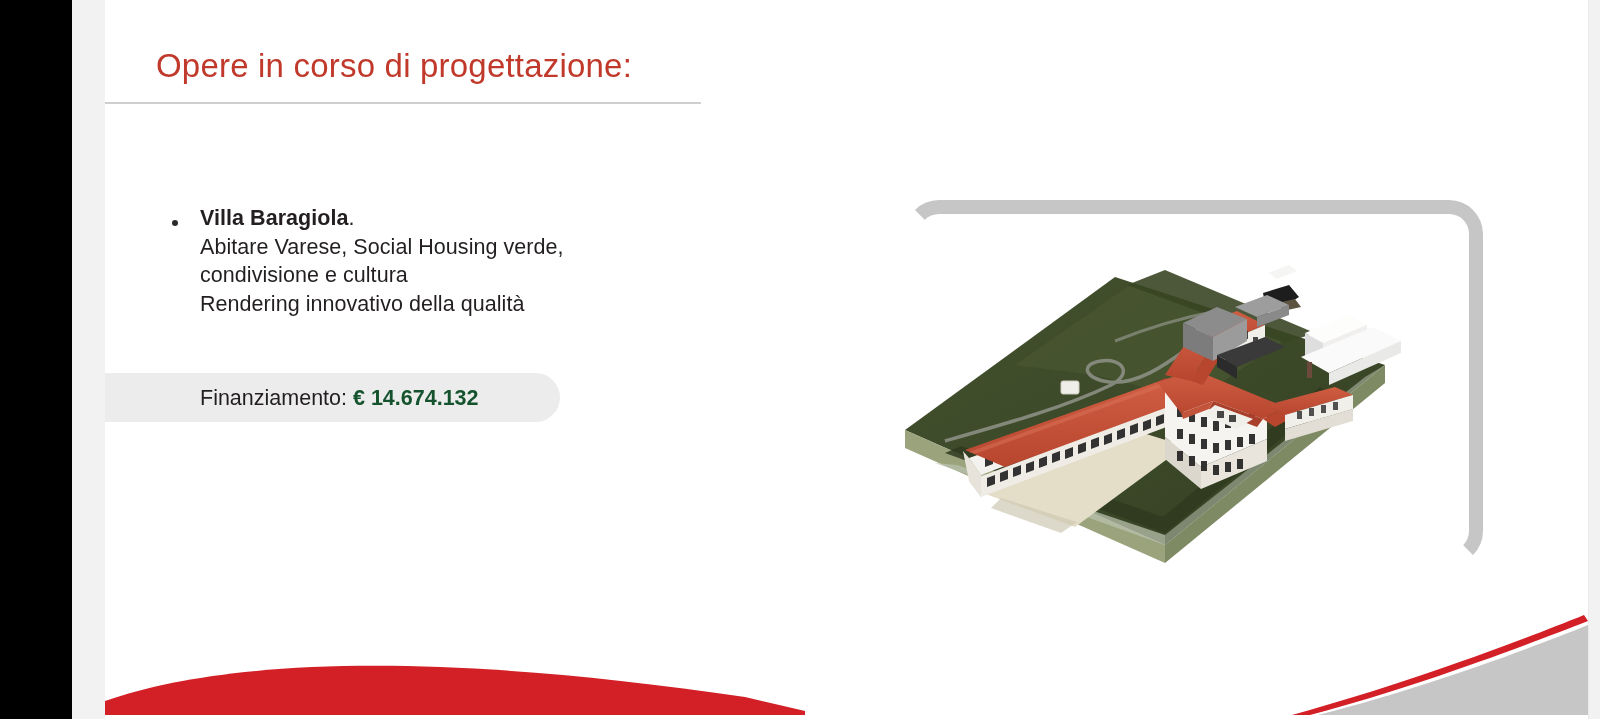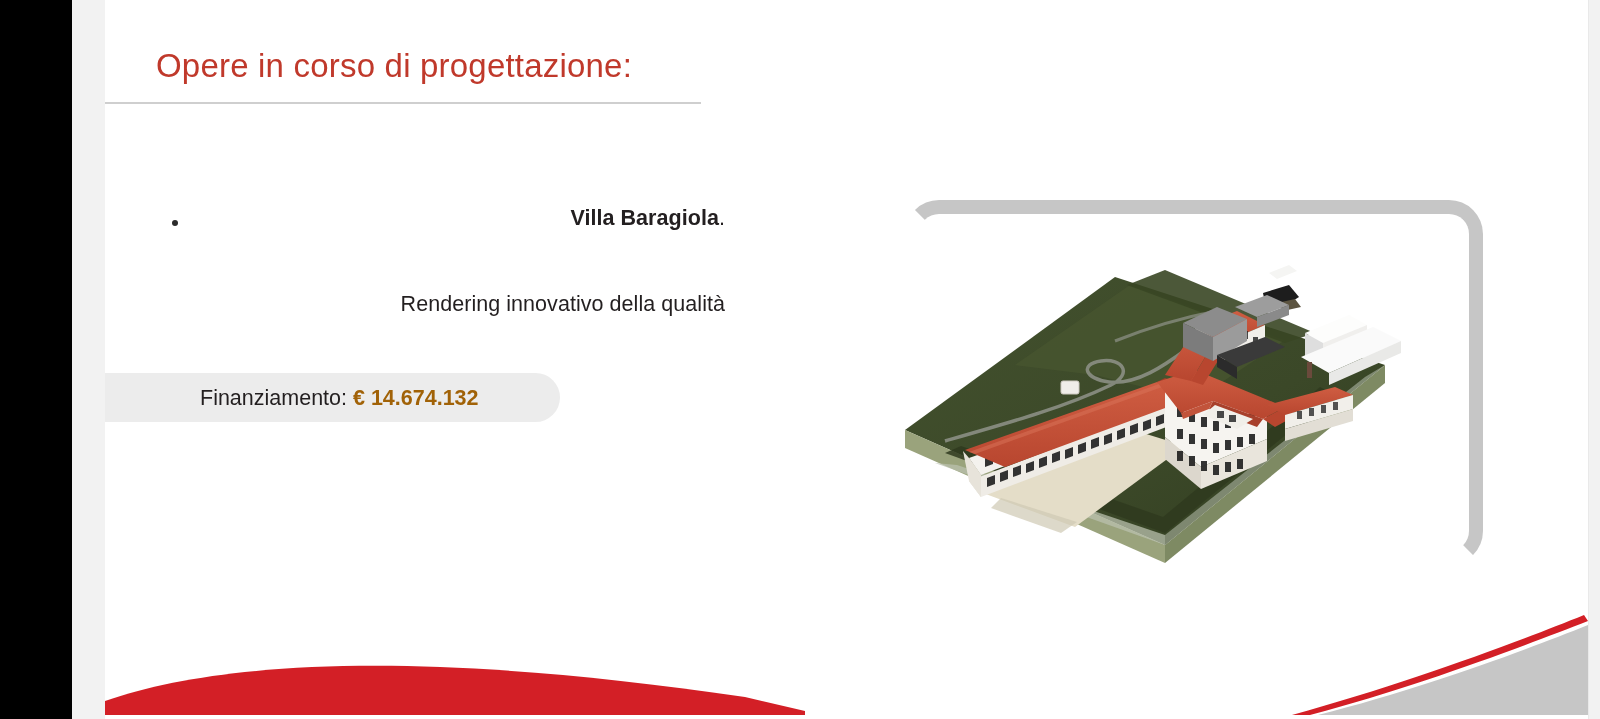--- a/index.html
+++ b/index.html
@@ -72,21 +72,20 @@
     height: 2px;
     background: #cfcfcf;
   }
 
   
   .bullet-block {
     position: absolute;
     left: 60px;
     top: 204px;
     width: 560px;
-    text-align: right;
   }
   .bullet-dot {
     position: absolute;
     left: 7px;
     top: 16px;
     width: 6px;
     height: 6px;
     border-radius: 50%;
     background: #2b2b2b;
   }
@@ -116,21 +115,21 @@
     position: absolute;
     left: 95px;
     top: 383px;
     font-size: 21.5px;
     line-height: 30px;
     color: #231f20;
     white-space: nowrap;
   }
   .finance-amount {
     font-weight: bold;
-    color: #a16207;
+    color: #14532d;
   }
 
   
   .image-frame {
     position: absolute;
     left: 800px;
     top: 200px;
     width: 578px;
     height: 365px;
     border: 14px solid #c6c6c6;
@@ -178,22 +177,22 @@
 
   <div id="slide">
 
     <div class="slide-title">Opere in corso di progettazione:</div>
     <div class="title-rule"></div>
 
     <div class="bullet-block">
       <span class="bullet-dot"></span>
       <div class="bullet-text">
         <span class="lead">Villa Baragiola</span><span>.</span><br>
-        <br>
-        <br>
+        <span>Abitare Varese, Social Housing verde,</span><br>
+        <span>condivisione e cultura</span><br>
         <span>Rendering innovativo della qualità</span><br>
       </div>
     </div>
 
     <div class="finance-pill"></div>
     <div class="finance-text">
       <span>Finanziamento:</span>
       <span class="finance-amount">€ 14.674.132</span>
     </div>
 

